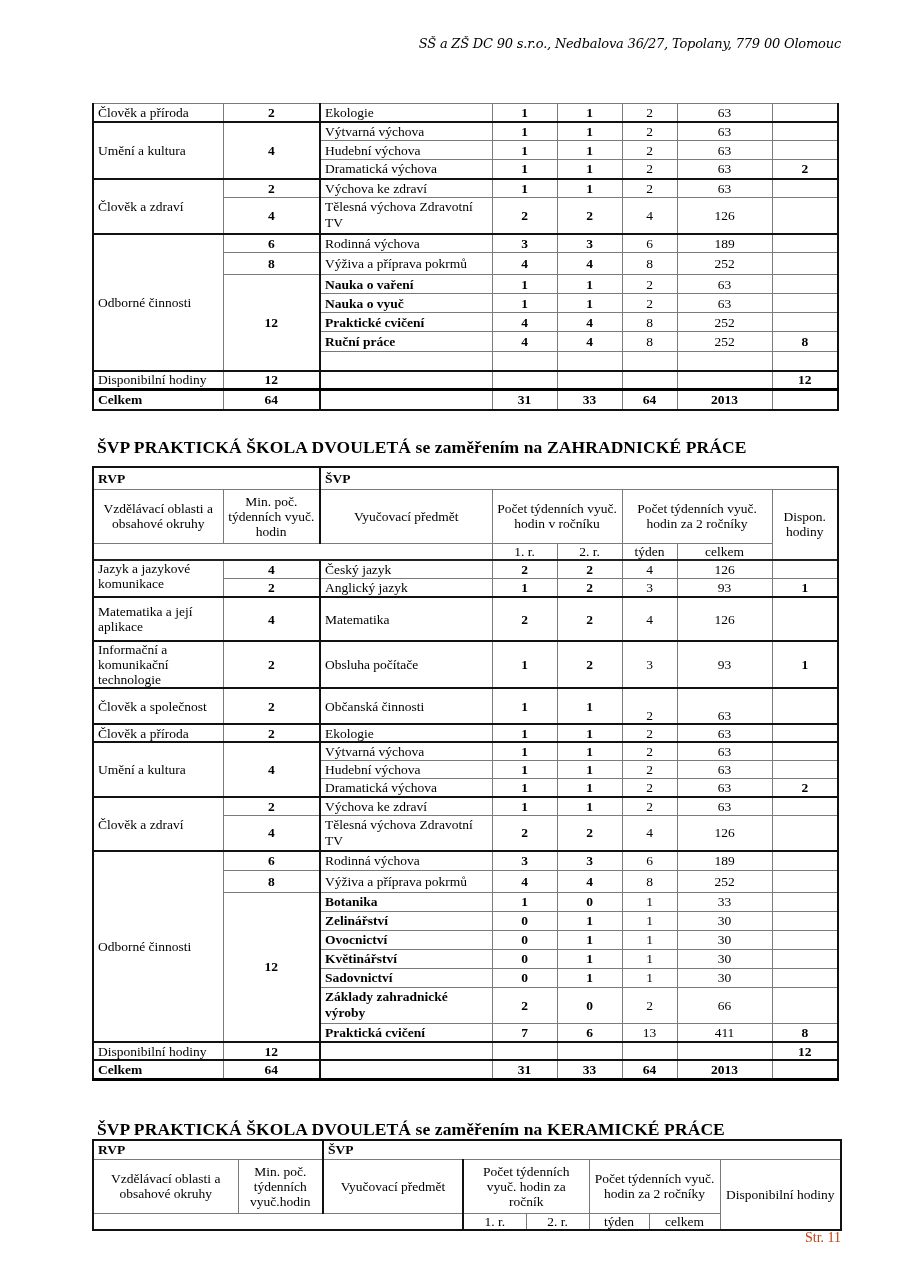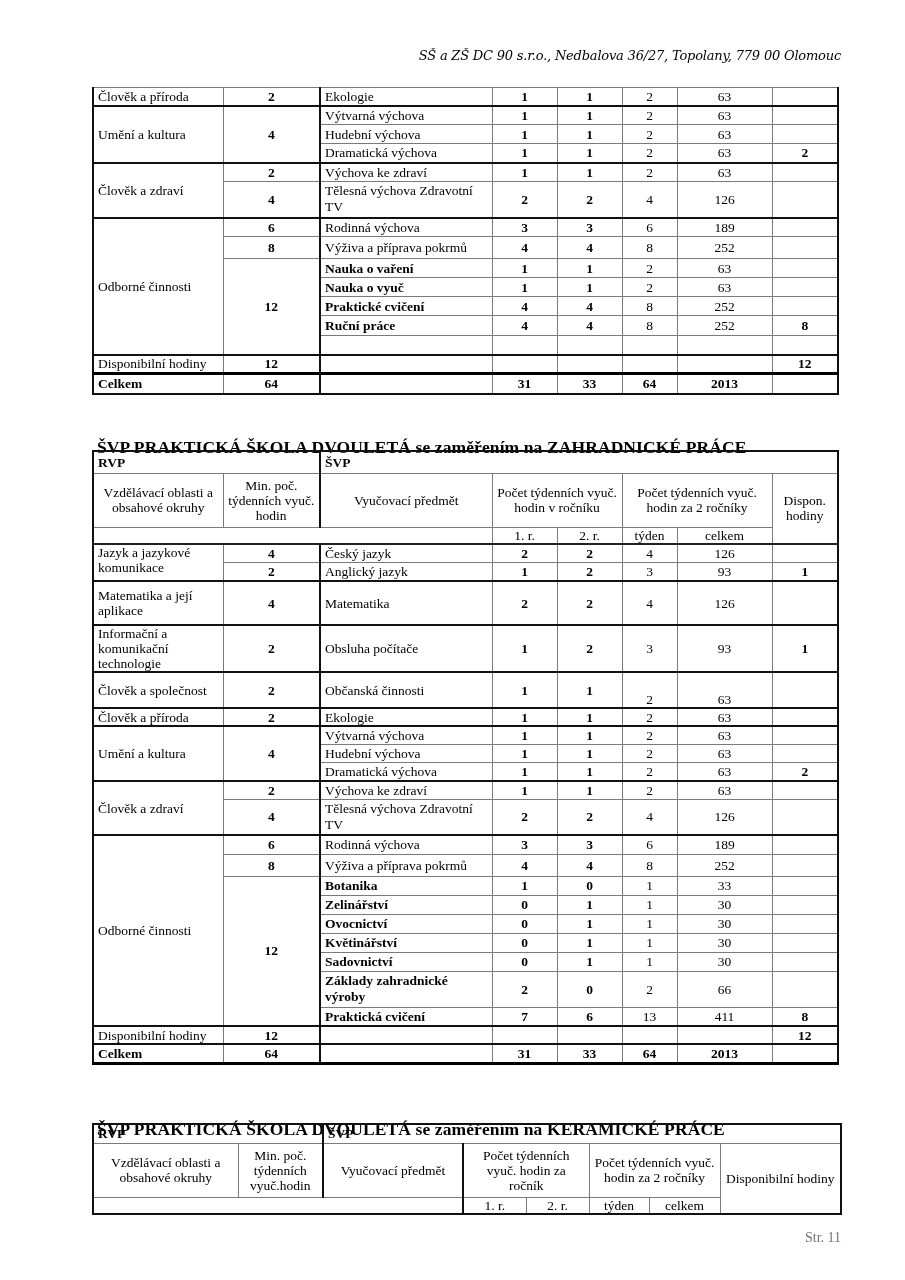--- a/index.html
+++ b/index.html
@@ -1,25 +1,25 @@
 <!DOCTYPE html>
 <html><head>
 <meta charset="utf-8">
 <style>
   html, body { margin:0; padding:0; background:#ffffff; }
   body { width:905px; height:1280px; position:relative; overflow:hidden;
          font-family:"Liberation Serif", "DejaVu Serif", serif; color:#000; }
-  .header { position:absolute; top:48px; right:64px; font-family:"DejaVu Serif", serif;
+  .header { position:absolute; top:36px; right:64px; font-family:"DejaVu Serif", serif;
             font-style:italic; font-size:13px; letter-spacing:-0.2px; }
   .section-title { position:absolute; left:97px; font-family:"Liberation Serif", serif;
                    font-weight:bold; font-size:17.5px; letter-spacing:0.1px; white-space:nowrap;margin-top:25px; }
-  .page-no { position:absolute; right:64px; top:1230px; font-size:14px; color:#737373;
+  .page-no { position:absolute; right:64px; top:1230px; font-size:14px; color:#c2410c;
              font-family:"Liberation Serif", serif;text-align:right; }
   table.t { position:absolute; border-collapse:collapse; table-layout:fixed;
-            font-size:13.5px; line-height:15px; }
+            font-size:13.5px; line-height:15px;margin-top:16px; }
   table.t td { border:1px solid #7a7a7a; padding:0 4px; vertical-align:middle; overflow:hidden; white-space:nowrap; }
   table.t td.wrap { white-space:normal; }
   table.t td.c { text-align:center; }
   table.t td.b { font-weight:bold; }
   table.t .thick-top td { border-top:3px solid #000; }
   table.t .sep-top td { border-top:2px solid #222; }
   td.lb { border-left:2px solid #111 !important; }
   td.rb { border-right:2px solid #111 !important; }
   td.bb { border-bottom:2px solid #111 !important; }
   td.tb { border-top:2px solid #111 !important; }

